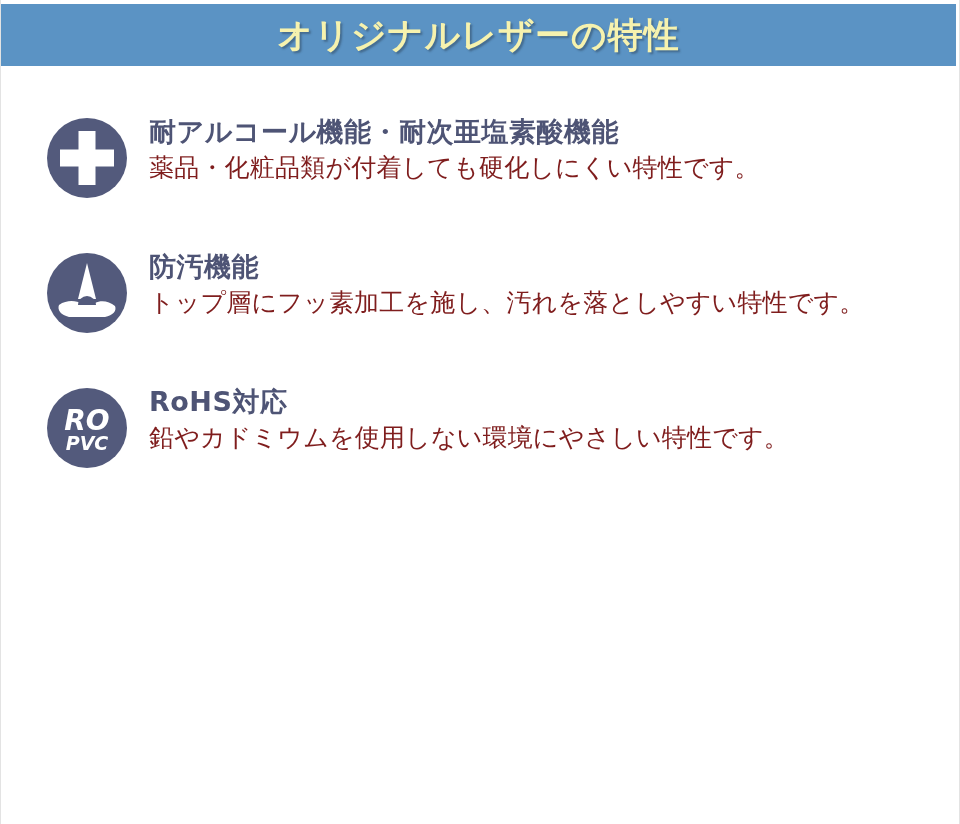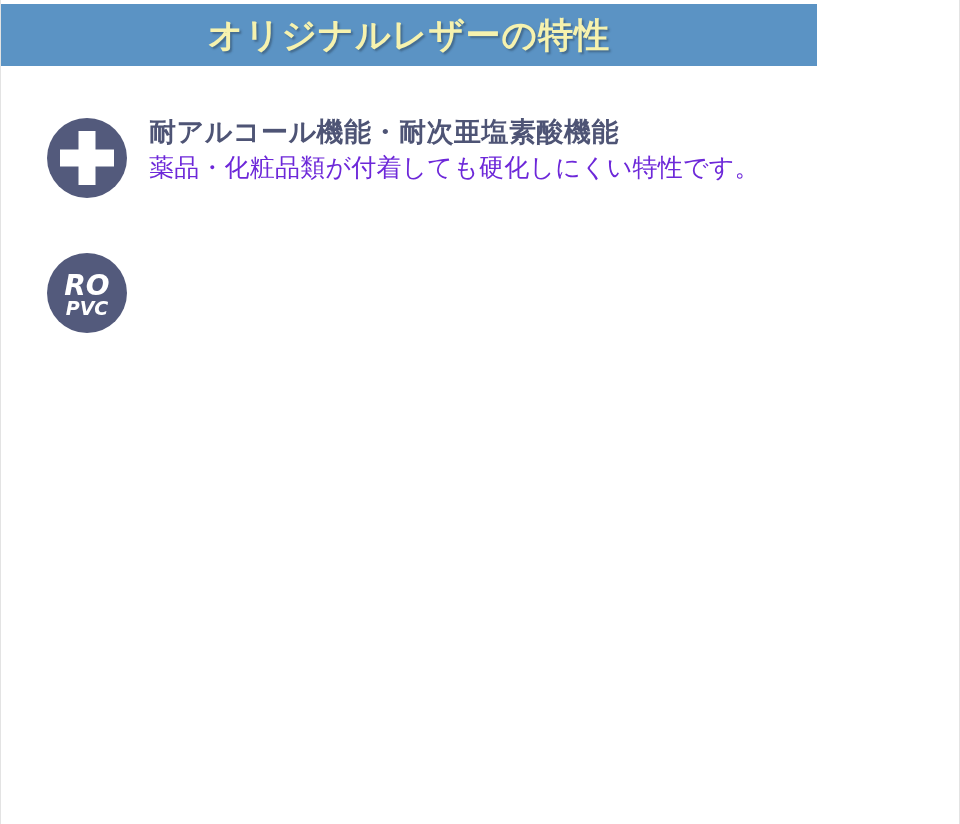--- a/index.html
+++ b/index.html
@@ -25,21 +25,21 @@
     border-top: none;
     border-bottom: none;
     overflow: hidden;
   }
 
   
   .header-band {
     position: absolute;
     left: 0;
     top: 4px;
-    width: 816px;
+    width: 955px;
     height: 62px;
     background: #5b93c4;
     display: flex;
     align-items: center;
     justify-content: center;
   }
   .header-title {
     font-family: "DejaVu Sans", "Liberation Sans", sans-serif;
     font-size: 35px;
     font-weight: bold;
@@ -99,21 +99,21 @@
     font-size: 27px;
     font-weight: bold;
     color: #4e5475;
     line-height: 1.22;
     letter-spacing: 0.5px;
     white-space: nowrap;
   }
   .feature-desc {
     font-size: 25px;
     font-weight: normal;
-    color: #6d28d9;
+    color: #7f1d1d;
     line-height: 1.3;
     letter-spacing: 0.2px;
     margin-top: 3px;
     white-space: nowrap;
   }
 
   
   .rohs-top {
     font-size: 28px;
     font-weight: bold;
@@ -154,28 +154,50 @@
           <path d="M31.5 13 h17 v18.5 h18.5 v17 h-18.5 v18.5 h-17 v-18.5 h-18.5 v-17 h18.5 z" fill="#ffffff"></path>
         </svg>
       </div>
       <div class="feature-text">
         <div class="feature-title">耐アルコール機能・耐次亜塩素酸機能</div>
         <div class="feature-desc">薬品・化粧品類が付着しても硬化しにくい特性です。</div>
       </div>
     </div>
 
 
+    <div class="feature-row">
+      <div class="icon-wrap">
+        <span class="icon-circle"></span>
+        <svg viewBox="0 0 80 80" aria-hidden="true">
+
+          <path d="M40 10 L49 46 L31 46 Z" fill="#ffffff"></path>
+
+          <path d="M12 52 C20 46 30 48 34 50 C38 44 44 44 48 50 C54 47 62 48 68 53
+                   C70 58 66 62 58 64 L22 64 C14 62 10 57 12 52 Z" fill="#ffffff"></path>
+
+          <path d="M31 52 a9 9 0 0 1 18 0 z" fill="#535a7c"></path>
+        </svg>
+      </div>
+      <div class="feature-text">
+        <div class="feature-title">防汚機能</div>
+        <div class="feature-desc">トップ層にフッ素加工を施し、汚れを落としやすい特性です。</div>
+      </div>
+    </div>
 
 
     <div class="feature-row">
       <div class="icon-wrap">
         <span class="icon-circle"></span>
         <svg viewBox="0 0 80 80" aria-hidden="true">
           <text class="rohs-top" x="40" y="42" text-anchor="middle">RO</text>
           <text class="rohs-bottom" x="40" y="62" text-anchor="middle">PVC</text>
         </svg>
       </div>
+      <div class="feature-text">
+        <div class="feature-title">RoHS対応</div>
+        <div class="feature-desc">鉛やカドミウムを使用しない環境にやさしい特性です。</div>
+      </div>
     </div>
 
   </div>
 
   <div class="bottom-spacer"></div>
 </div>
 
 </body></html>

